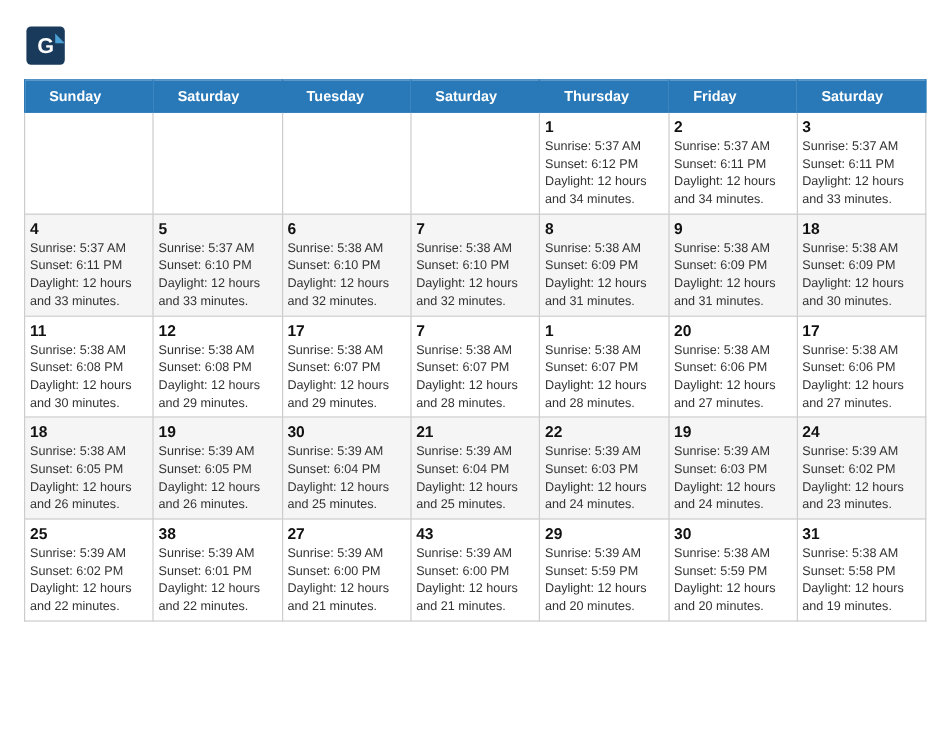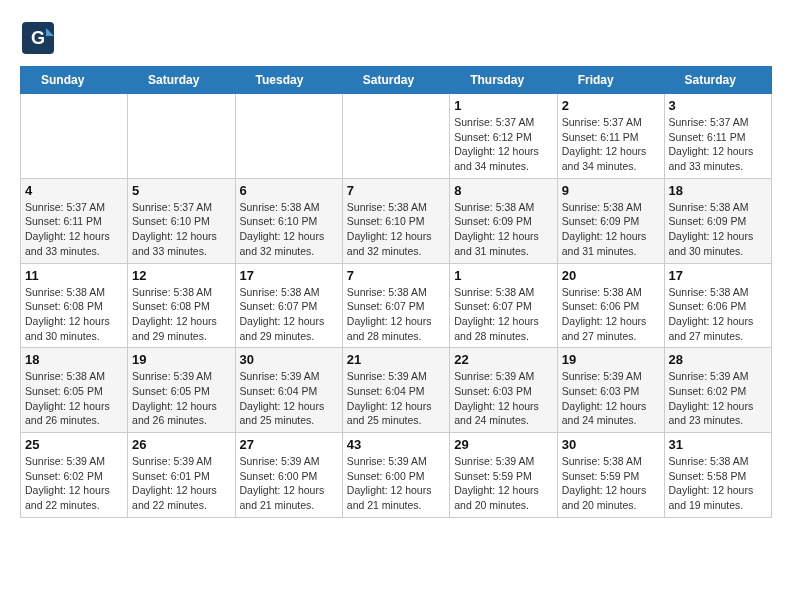--- a/index.html
+++ b/index.html
@@ -276,37 +276,37 @@
 and 24 minutes.</div>
         </td>
         <td>
           <div class="day-num">19</div>
           <div class="day-info" style="white-space: pre-line;">Sunrise: 5:39 AM
 Sunset: 6:03 PM
 Daylight: 12 hours
 and 24 minutes.</div>
         </td>
         <td>
-          <div class="day-num">28</div>
+          <div class="day-num">24</div>
           <div class="day-info" style="white-space: pre-line;">Sunrise: 5:39 AM
 Sunset: 6:02 PM
 Daylight: 12 hours
 and 23 minutes.</div>
         </td>
       </tr>
       <tr>
         <td>
           <div class="day-num">25</div>
           <div class="day-info" style="white-space: pre-line;">Sunrise: 5:39 AM
 Sunset: 6:02 PM
 Daylight: 12 hours
 and 22 minutes.</div>
         </td>
         <td>
-          <div class="day-num">26</div>
+          <div class="day-num">38</div>
           <div class="day-info" style="white-space: pre-line;">Sunrise: 5:39 AM
 Sunset: 6:01 PM
 Daylight: 12 hours
 and 22 minutes.</div>
         </td>
         <td>
           <div class="day-num">27</div>
           <div class="day-info" style="white-space: pre-line;">Sunrise: 5:39 AM
 Sunset: 6:00 PM
 Daylight: 12 hours

